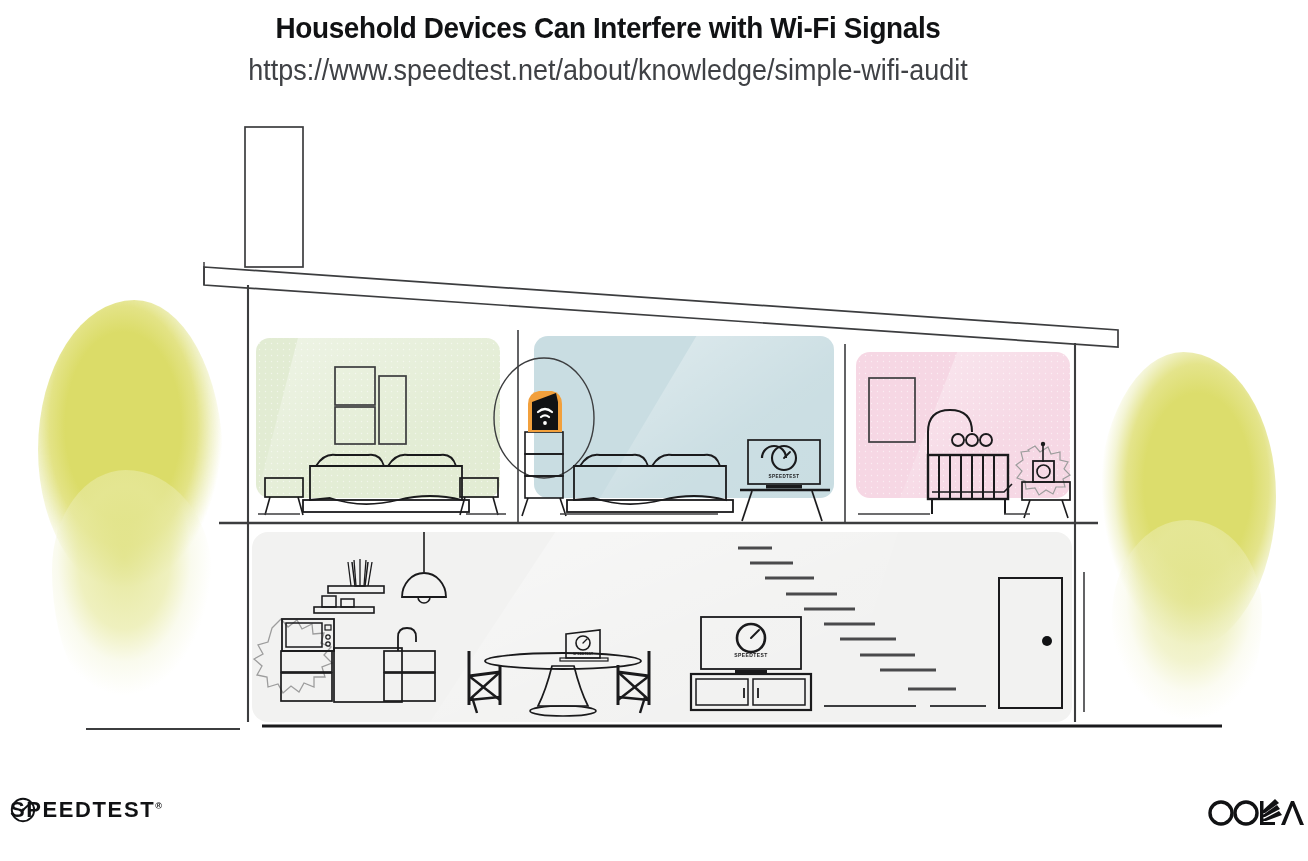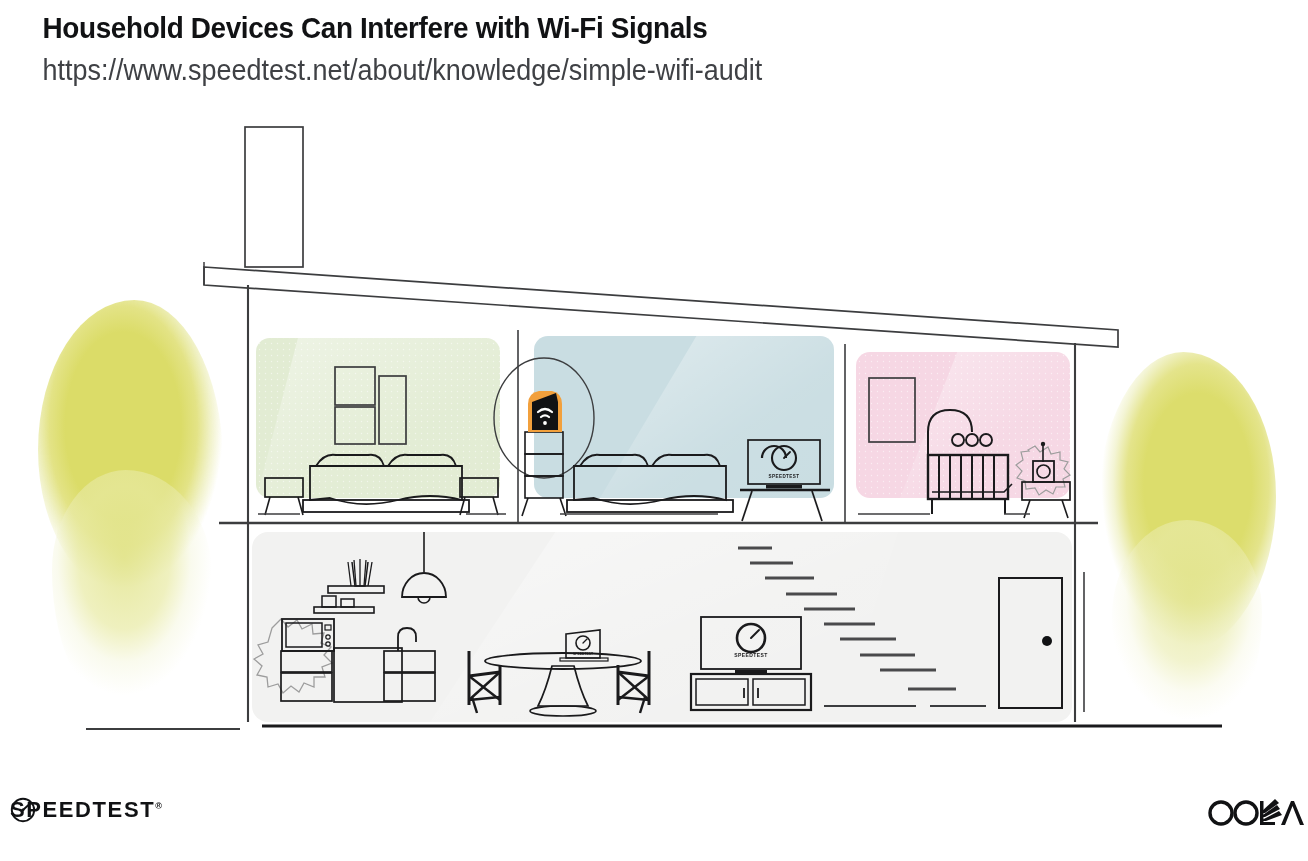--- a/index.html
+++ b/index.html
@@ -4,21 +4,21 @@
 <style>
   html,body{margin:0;padding:0;background:#ffffff;}
   body{
     width:1308px;height:861px;position:relative;overflow:hidden;
     font-family:"Liberation Sans", sans-serif;
     -webkit-font-smoothing:antialiased;
   }
   .stage{position:absolute;inset:0;}
 
   
-  .header{position:absolute;left:0;top:0;width:1216px;}
+  .header{position:absolute;left:0;top:0;width:1216px;text-align:center;}
   .title{
     font-family:"Liberation Sans", sans-serif;
     font-weight:bold;font-size:30px;letter-spacing:-0.4px;
     color:#111214;margin:0;padding-top:11px;line-height:1.15;
     transform:scaleX(0.93);transform-origin:center top;
   }
   .subtitle{
     font-family:"Liberation Sans", sans-serif;
     font-weight:400;font-size:29px;color:#3f4145;
     margin:0;padding-top:8px;line-height:1.15;

